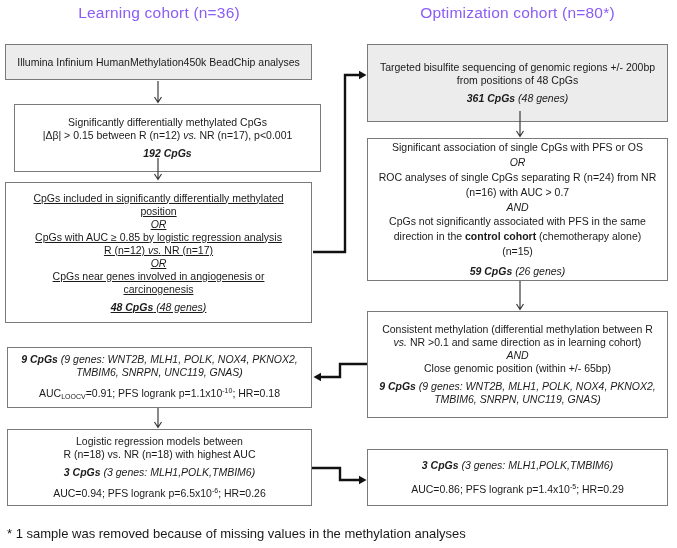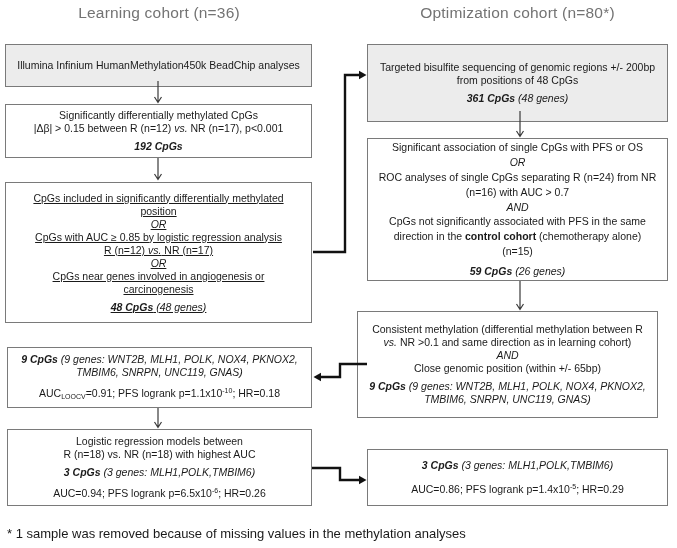--- a/index.html
+++ b/index.html
@@ -2,21 +2,21 @@
 <html><head>
 <meta charset="utf-8">
 <style>
   html,body{margin:0;padding:0;background:#fff;}
   #canvas{
     position:relative;width:677px;height:548px;background:#ffffff;
     font-family:"Liberation Sans","DejaVu Sans",sans-serif;color:#1a1a1a;
     overflow:hidden;
   }
   .col-title{
-    position:absolute;top:4px;text-align:center;font-size:15.5px;color:#737373;
+    position:absolute;top:4px;text-align:center;font-size:15.5px;color:#8b5cf6;
     letter-spacing:.2px;
   }
   .box{
     position:absolute;border:1px solid #7a7a7a;background:#ffffff;
     display:flex;flex-direction:column;justify-content:center;align-items:center;
     text-align:center;font-size:10.5px;line-height:13px;padding:2px 6px;
     box-sizing:border-box;
   }
   .box.gray{background:#ececec;}
   .line{width:100%;}
@@ -33,25 +33,25 @@
   }
 </style>
 </head>
 <body>
 
 <div id="canvas">
 
   <div class="col-title" style="left:5px;width:308px;">Learning cohort (n=36)</div>
   <div class="col-title" style="left:367px;width:301px;">Optimization cohort (n=80*)</div>
 
-  <div class="box gray" style="left:5px;top:44px;width:307px;height:43px;">
+  <div class="box gray" style="left:5px;top:44px;width:307px;height:36px;">
     <div class="line">Illumina Infinium HumanMethylation450k BeadChip analyses</div>
   </div>
 
-  <div class="box" style="left:5px;top:104px;width:307px;height:54px;align-items:center;">
+  <div class="box" style="left:14px;top:104px;width:307px;height:68px;align-items:center;">
     <div class="line">Significantly differentially methylated CpGs</div>
     <div class="line"><span>|Δβ| &gt; 0.15 between R (n=12) </span><span class="it">vs.</span><span> NR (n=17), p&lt;0.001</span></div>
     <div class="line bi gap">192 CpGs</div>
   </div>
 
   <div class="box" style="left:5px;top:182px;width:307px;height:141px;text-decoration:underline;">
     <div class="line">CpGs included in significantly differentially methylated</div>
     <div class="line">position</div>
     <div class="line it">OR</div>
     <div class="line">CpGs with AUC ≥ 0.85 by logistic regression analysis</div>
@@ -86,21 +86,21 @@
     <div class="line it">OR</div>
     <div class="line">ROC analyses of single CpGs separating R (n=24) from NR</div>
     <div class="line">(n=16) with AUC &gt; 0.7</div>
     <div class="line it">AND</div>
     <div class="line">CpGs not significantly associated with PFS in the same</div>
     <div class="line"><span>direction  in the </span><span class="b">control cohort</span><span> (chemotherapy alone)</span></div>
     <div class="line">(n=15)</div>
     <div class="line gap"><span class="bi">59 CpGs</span><span class="it"> (26 genes)</span></div>
   </div>
 
-  <div class="box" style="left:357px;top:311px;width:301px;height:107px;">
+  <div class="box" style="left:367px;top:311px;width:301px;height:107px;">
     <div class="line">Consistent methylation (differential methylation between R</div>
     <div class="line"><span class="it">vs.</span><span> NR &gt;0.1 and same direction as in learning cohort)</span></div>
     <div class="line it">AND</div>
     <div class="line">Close genomic position (within +/- 65bp)</div>
     <div class="line gap"><span class="bi">9 CpGs</span><span class="it"> (9 genes: WNT2B, MLH1, POLK, NOX4, PKNOX2,</span></div>
     <div class="line it">TMBIM6, SNRPN, UNC119, GNAS)</div>
   </div>
 
   <div class="box" style="left:367px;top:449px;width:301px;height:57px;">
     <div class="line"><span class="bi">3 CpGs</span><span class="it"> (3 genes: MLH1,POLK,TMBIM6)</span></div>

